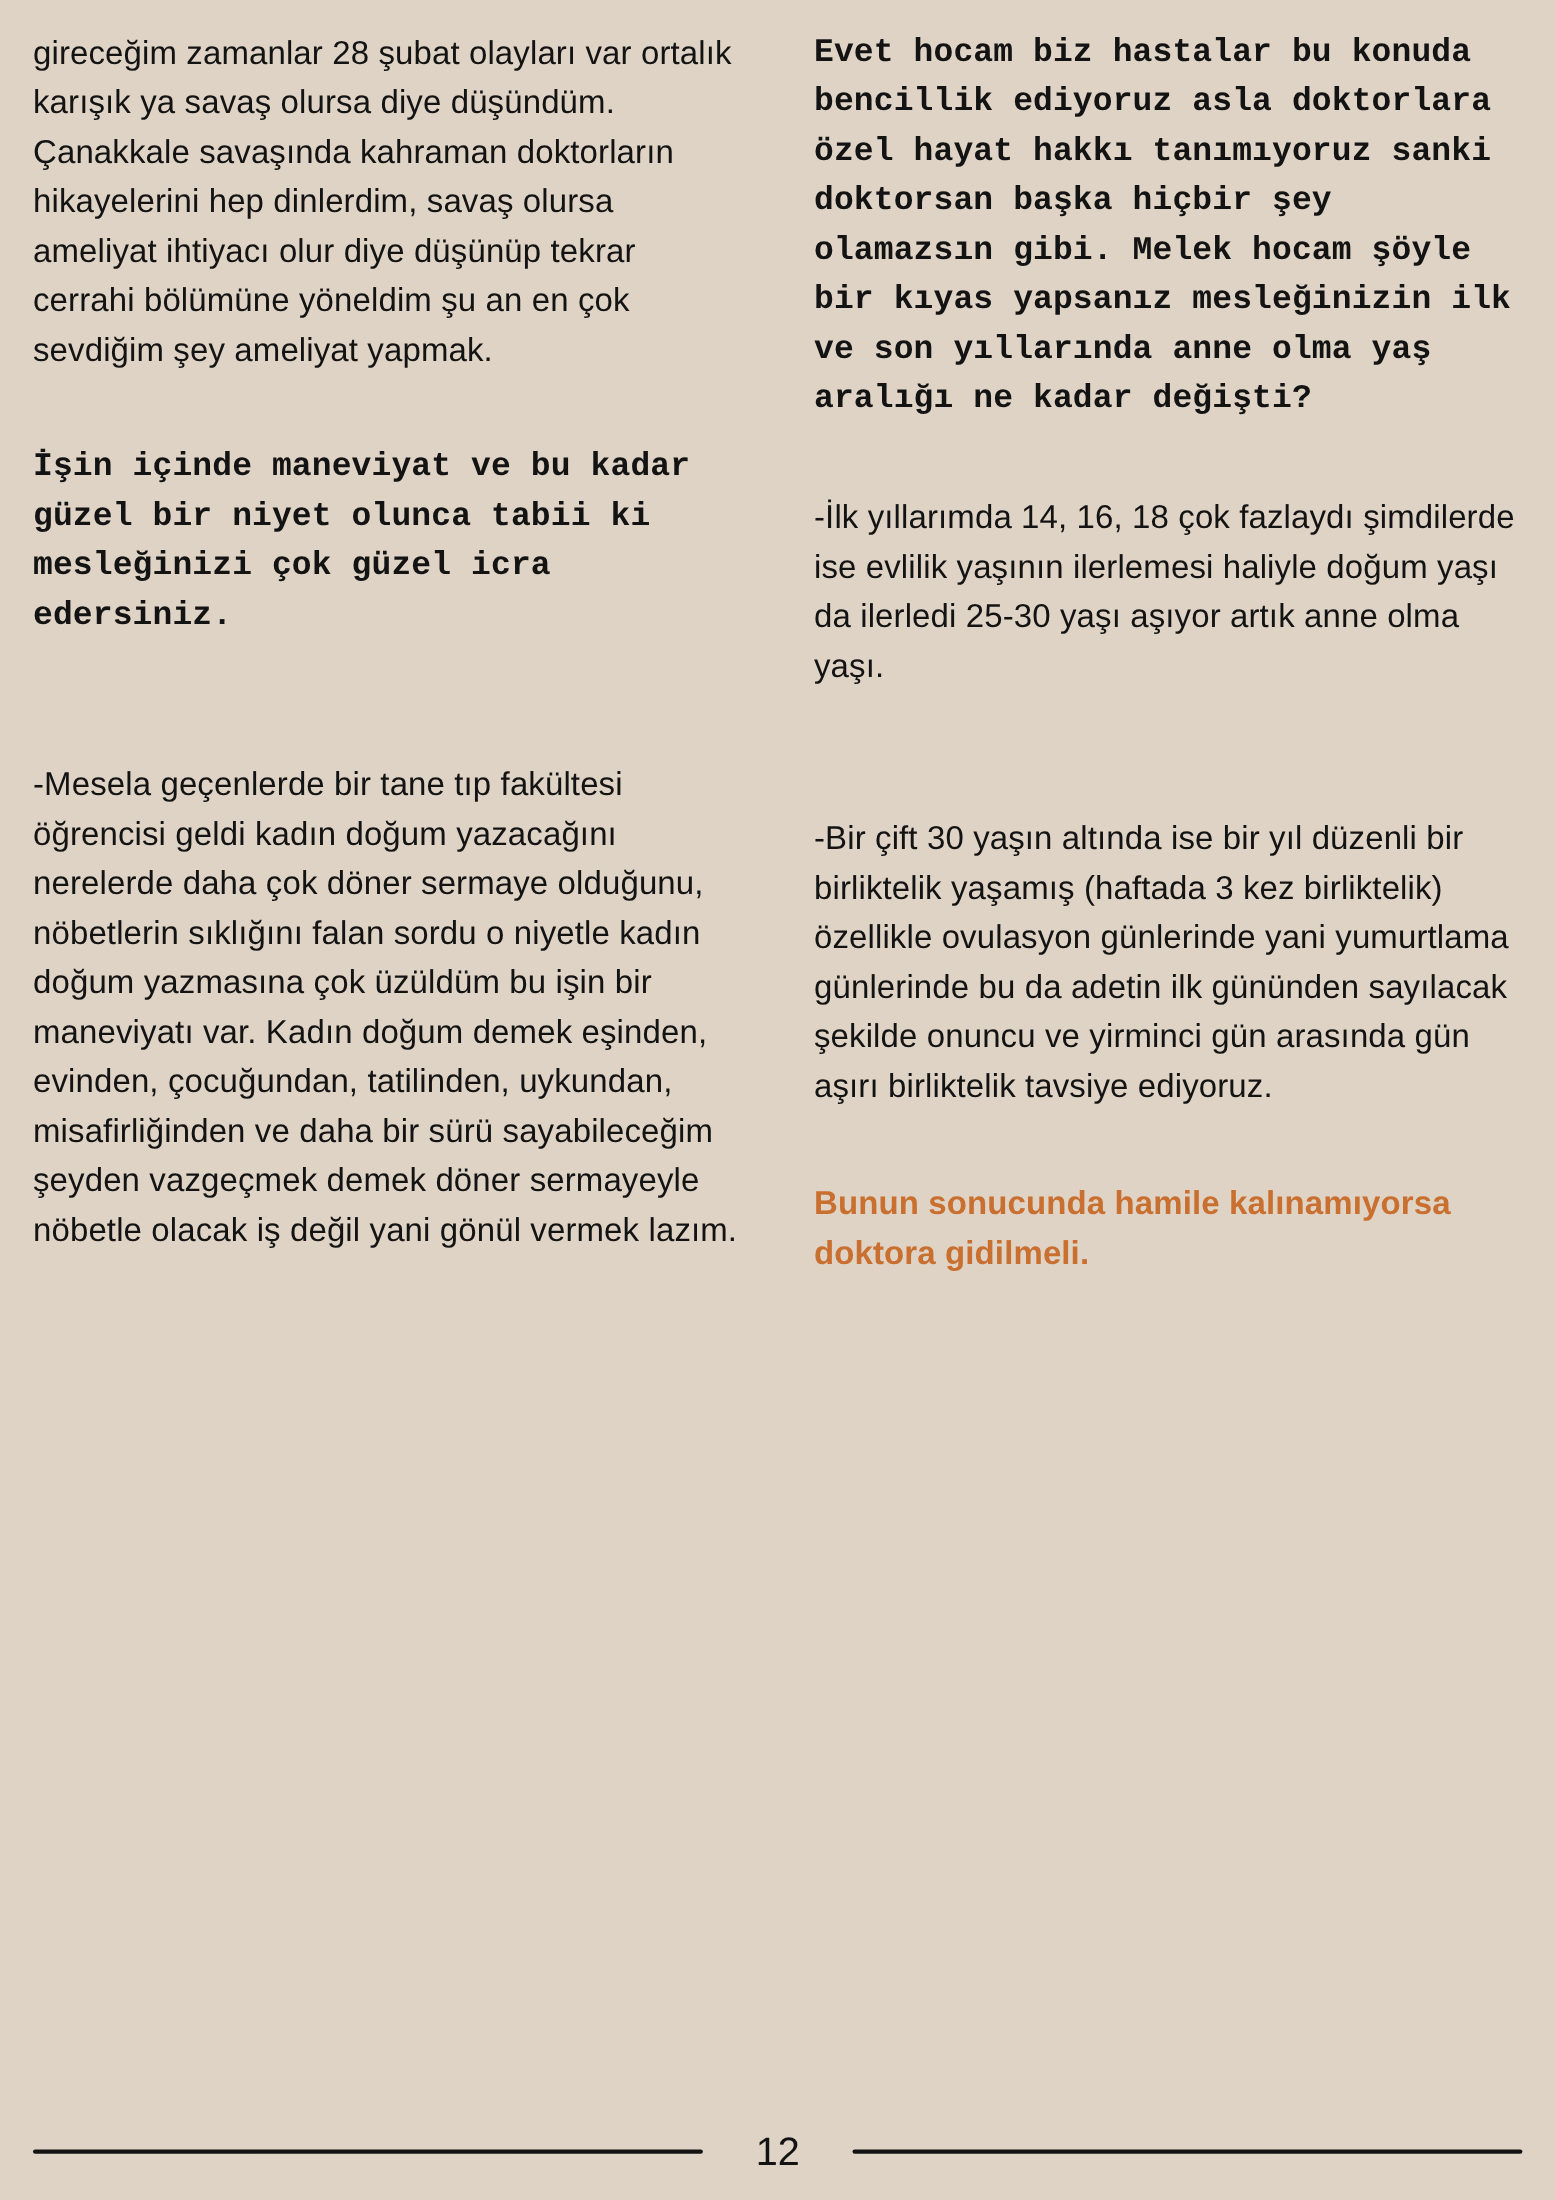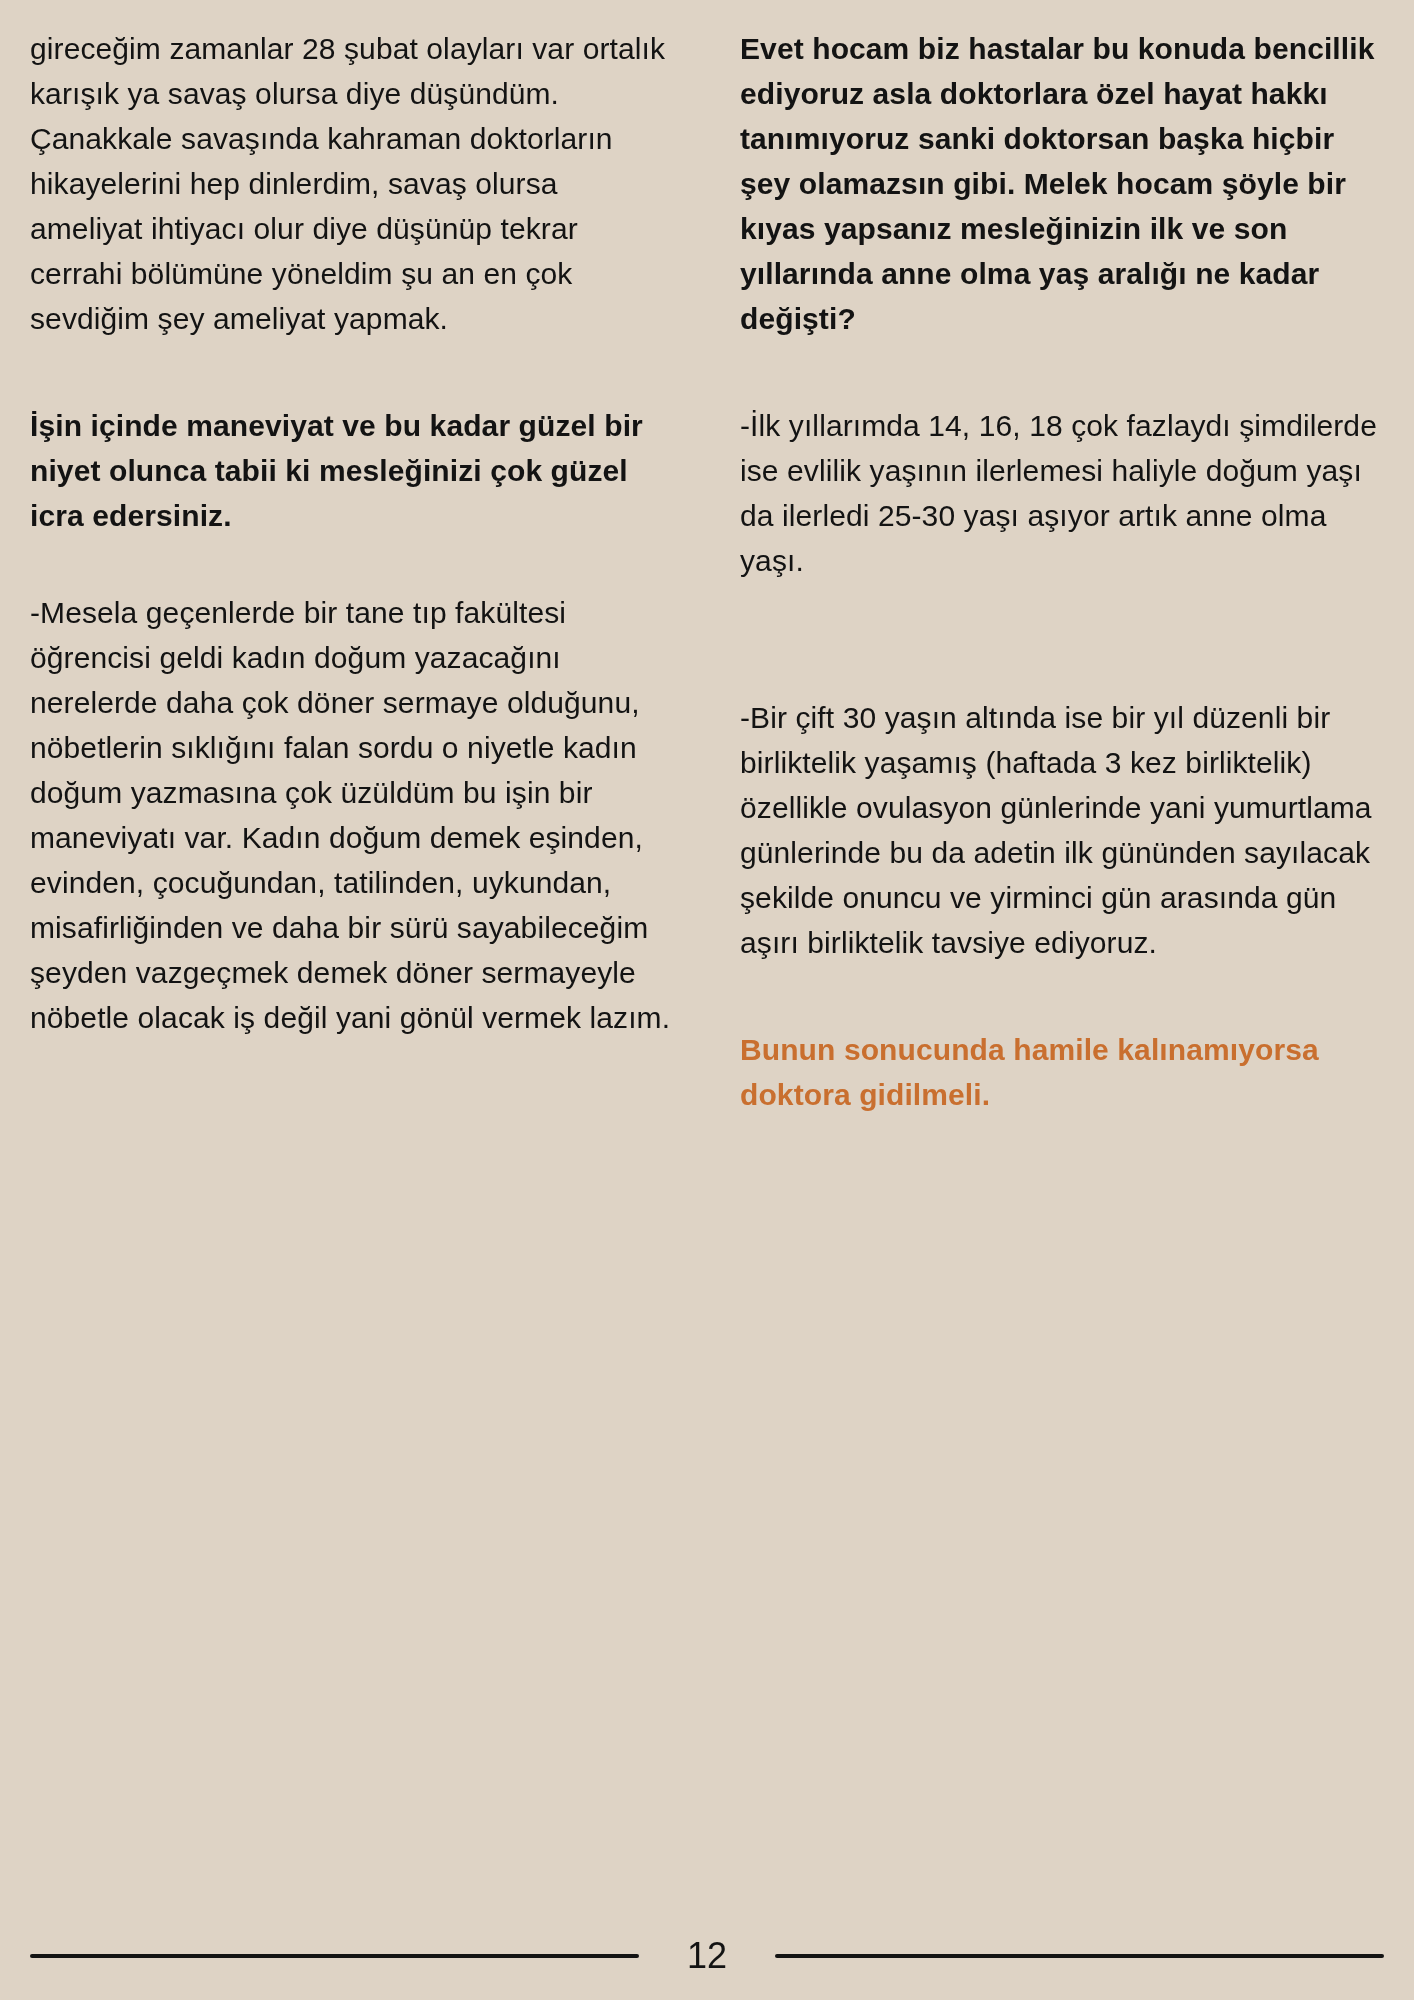--- a/index.html
+++ b/index.html
@@ -34,26 +34,27 @@
   }
   .para {
     margin: 0 0 62px 0;
     font-size: 30px;
     line-height: 1.5;
     letter-spacing: 0.1px;
     color: var(--text-color, #131313);
   }
   .para.bold {
     font-weight: bold;
+    font-family: Liberation Mono, monospace;
   }
   .para.accent {
     color: var(--accent-color, #c96f2f);
     font-weight: bold;
   }
-  .col-left .para:nth-of-type(2)  { margin-bottom: 52px; }
+  .col-left .para:nth-of-type(2)  { margin-bottom: 108px; }
   .col-right .para:nth-of-type(2) { margin-bottom: 112px; }
   .col-right .para:nth-of-type(4) { margin-bottom: 68px; }
   .col-right .para:last-of-type   { margin-bottom: 0; }
 
   .footer {
     flex: 0 0 auto;
     display: flex;
     align-items: center;
     gap: 42px;
     padding-bottom: 6px;

